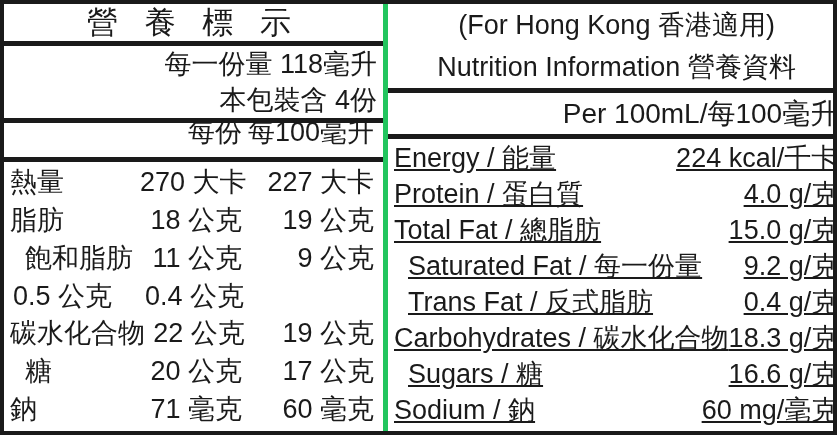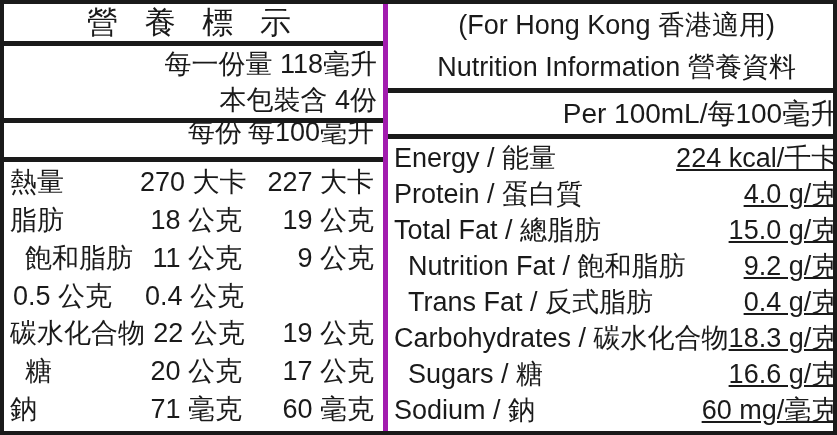--- a/index.html
+++ b/index.html
@@ -3,21 +3,21 @@
 <meta charset="utf-8">
 <style>
   html, body { margin: 0; padding: 0; background: #ffffff; }
   .label {
     width: 837px; height: 435px; box-sizing: border-box;
     border: 4px solid #1a1a1a; background: #ffffff; color: #1a1a1a;
     display: flex; font-family: "Liberation Sans", sans-serif;
     overflow: hidden;
   }
   .panel { box-sizing: border-box; display: flex; flex-direction: column; }
-  .panel-left { width: 384px; border-right: 5px solid #a21caf; }
+  .panel-left { width: 384px; border-right: 5px solid #22c55e; }
   .panel-right { flex: 1; }
 
   
   .title-row {
     height: 42px; box-sizing: border-box; border-bottom: 5px solid #1a1a1a;
     display: flex; align-items: center; justify-content: center;
     font-size: 31px; letter-spacing: 9px; white-space: nowrap;
   }
   .serving-block {
     height: 77px; box-sizing: border-box; border-bottom: 5px solid #1a1a1a;
@@ -43,21 +43,21 @@
     display: flex; flex-direction: column; align-items: center; justify-content: center;
     font-size: 27px; line-height: 42px; white-space: nowrap;
   }
   .per-row {
     height: 49px; box-sizing: border-box; border-bottom: 5px solid #1a1a1a;
     display: flex; align-items: center; justify-content: flex-end;
     font-size: 28px; padding-right: 7px; white-space: nowrap;
   }
   .r-rows { flex: 1; display: flex; flex-direction: column; padding: 1px 7px 3px 6px; }
   .r-row { flex: 1; display: flex; align-items: center; font-size: 27px; white-space: nowrap; }
-  .r-row .nname { flex: 1; }
+  .r-row .nname { flex: 1; text-decoration: underline; }
   .r-row.indent .nname { padding-left: 14px; }
   .r-val { text-align: left; text-decoration: underline; }
 </style>
 </head>
 <body>
 
 <div class="label">
 
   <div class="panel panel-left">
     <div class="title-row">營 養 標 示</div>
@@ -126,21 +126,21 @@
       </div>
       <div class="r-row">
         <span class="nname">Protein / 蛋白質</span>
         <span class="r-val">4.0 g/克</span>
       </div>
       <div class="r-row">
         <span class="nname">Total Fat / 總脂肪</span>
         <span class="r-val">15.0 g/克</span>
       </div>
       <div class="r-row indent">
-        <span class="nname">Nutrition Fat / 飽和脂肪</span>
+        <span class="nname">Saturated Fat / 每一份量</span>
         <span class="r-val">9.2 g/克</span>
       </div>
       <div class="r-row indent">
         <span class="nname">Trans Fat / 反式脂肪</span>
         <span class="r-val">0.4 g/克</span>
       </div>
       <div class="r-row">
         <span class="nname">Carbohydrates / 碳水化合物</span>
         <span class="r-val">18.3 g/克</span>
       </div>

